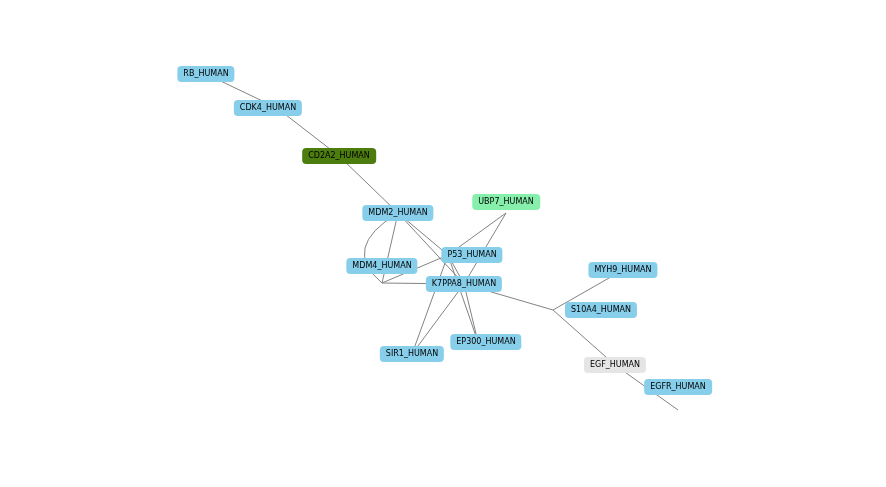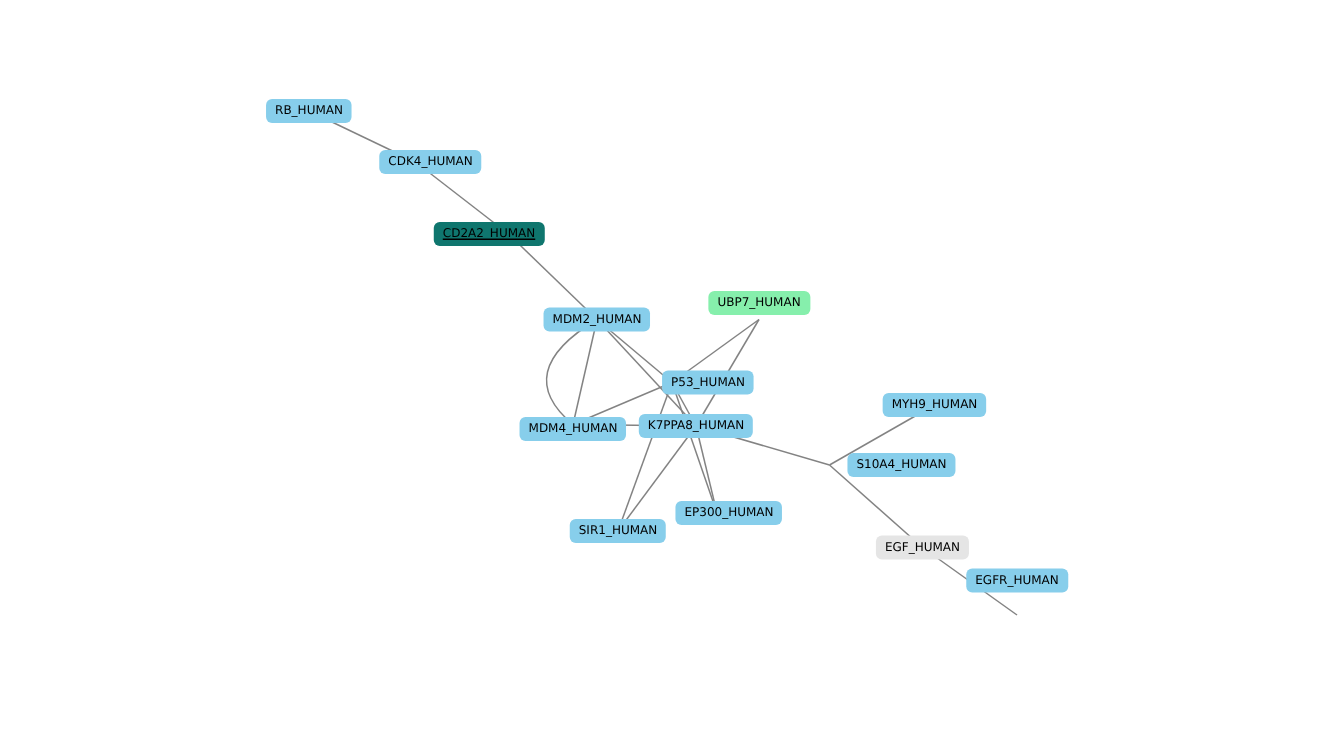--- a/index.html
+++ b/index.html
@@ -63,26 +63,26 @@
       <path d="M 382 283 L 464 284" fill="none" stroke="#838383" stroke-width="1"></path>
       <path d="M 464 284 L 478 342" fill="none" stroke="#838383" stroke-width="1"></path>
       <path d="M 464 284 L 412 354" fill="none" stroke="#838383" stroke-width="1"></path>
       <path d="M 464 284 L 553 310" fill="none" stroke="#838383" stroke-width="1"></path>
       <path d="M 553 310 L 623 270" fill="none" stroke="#838383" stroke-width="1"></path>
       <path d="M 553 310 L 615 365" fill="none" stroke="#838383" stroke-width="1"></path>
       <path d="M 615 365 L 678 410" fill="none" stroke="#838383" stroke-width="1"></path>
     </svg>
   <div class="node-layer">
       <div class="node" style="left: 206px; top: 74px; background: rgb(135, 206, 235); color: rgb(0, 0, 0);">RB_HUMAN</div>
-      <div class="node" style="left: 287px; top: 108px; background: rgb(135, 206, 235); color: rgb(0, 0, 0);">CDK4_HUMAN</div>
-      <div class="node" style="left: 326px; top: 156px; background: #0f766e; color: rgb(0, 0, 0); text-decoration: underline;">CD2A2_HUMAN</div>
+      <div class="node" style="left: 268px; top: 108px; background: rgb(135, 206, 235); color: rgb(0, 0, 0);">CDK4_HUMAN</div>
+      <div class="node" style="left: 339px; top: 156px; background: #4d7c0f; color: rgb(0, 0, 0);">CD2A2_HUMAN</div>
       <div class="node" style="left: 398px; top: 213px; background: rgb(135, 206, 235); color: rgb(0, 0, 0);">MDM2_HUMAN</div>
       <div class="node" style="left: 506px; top: 202px; background: #86efac; color: rgb(0, 0, 0);">UBP7_HUMAN</div>
       <div class="node" style="left: 448px; top: 255px; background: rgb(135, 206, 235); color: rgb(0, 0, 0); margin-left: 24px;">P53_HUMAN</div>
-      <div class="node" style="left: 382px; top: 286px; background: rgb(135, 206, 235); color: rgb(0, 0, 0);">MDM4_HUMAN</div>
+      <div class="node" style="left: 382px; top: 266px; background: rgb(135, 206, 235); color: rgb(0, 0, 0);">MDM4_HUMAN</div>
       <div class="node" style="left: 464px; top: 284px; background: rgb(135, 206, 235); color: rgb(0, 0, 0);">K7PPA8_HUMAN</div>
       <div class="node" style="left: 623px; top: 270px; background: rgb(135, 206, 235); color: rgb(0, 0, 0);">MYH9_HUMAN</div>
       <div class="node" style="left: 553px; top: 310px; background: rgb(135, 206, 235); color: rgb(0, 0, 0); margin-left: 48px;">S10A4_HUMAN</div>
       <div class="node" style="left: 486px; top: 342px; background: rgb(135, 206, 235); color: rgb(0, 0, 0);">EP300_HUMAN</div>
       <div class="node" style="left: 412px; top: 354px; background: rgb(135, 206, 235); color: rgb(0, 0, 0);">SIR1_HUMAN</div>
       <div class="node" style="left: 615px; top: 365px; background: #e5e5e5; color: rgb(0, 0, 0);">EGF_HUMAN</div>
       <div class="node" style="left: 678px; top: 387px; background: rgb(135, 206, 235); color: rgb(0, 0, 0);">EGFR_HUMAN</div>
     </div>
 </div>
 

